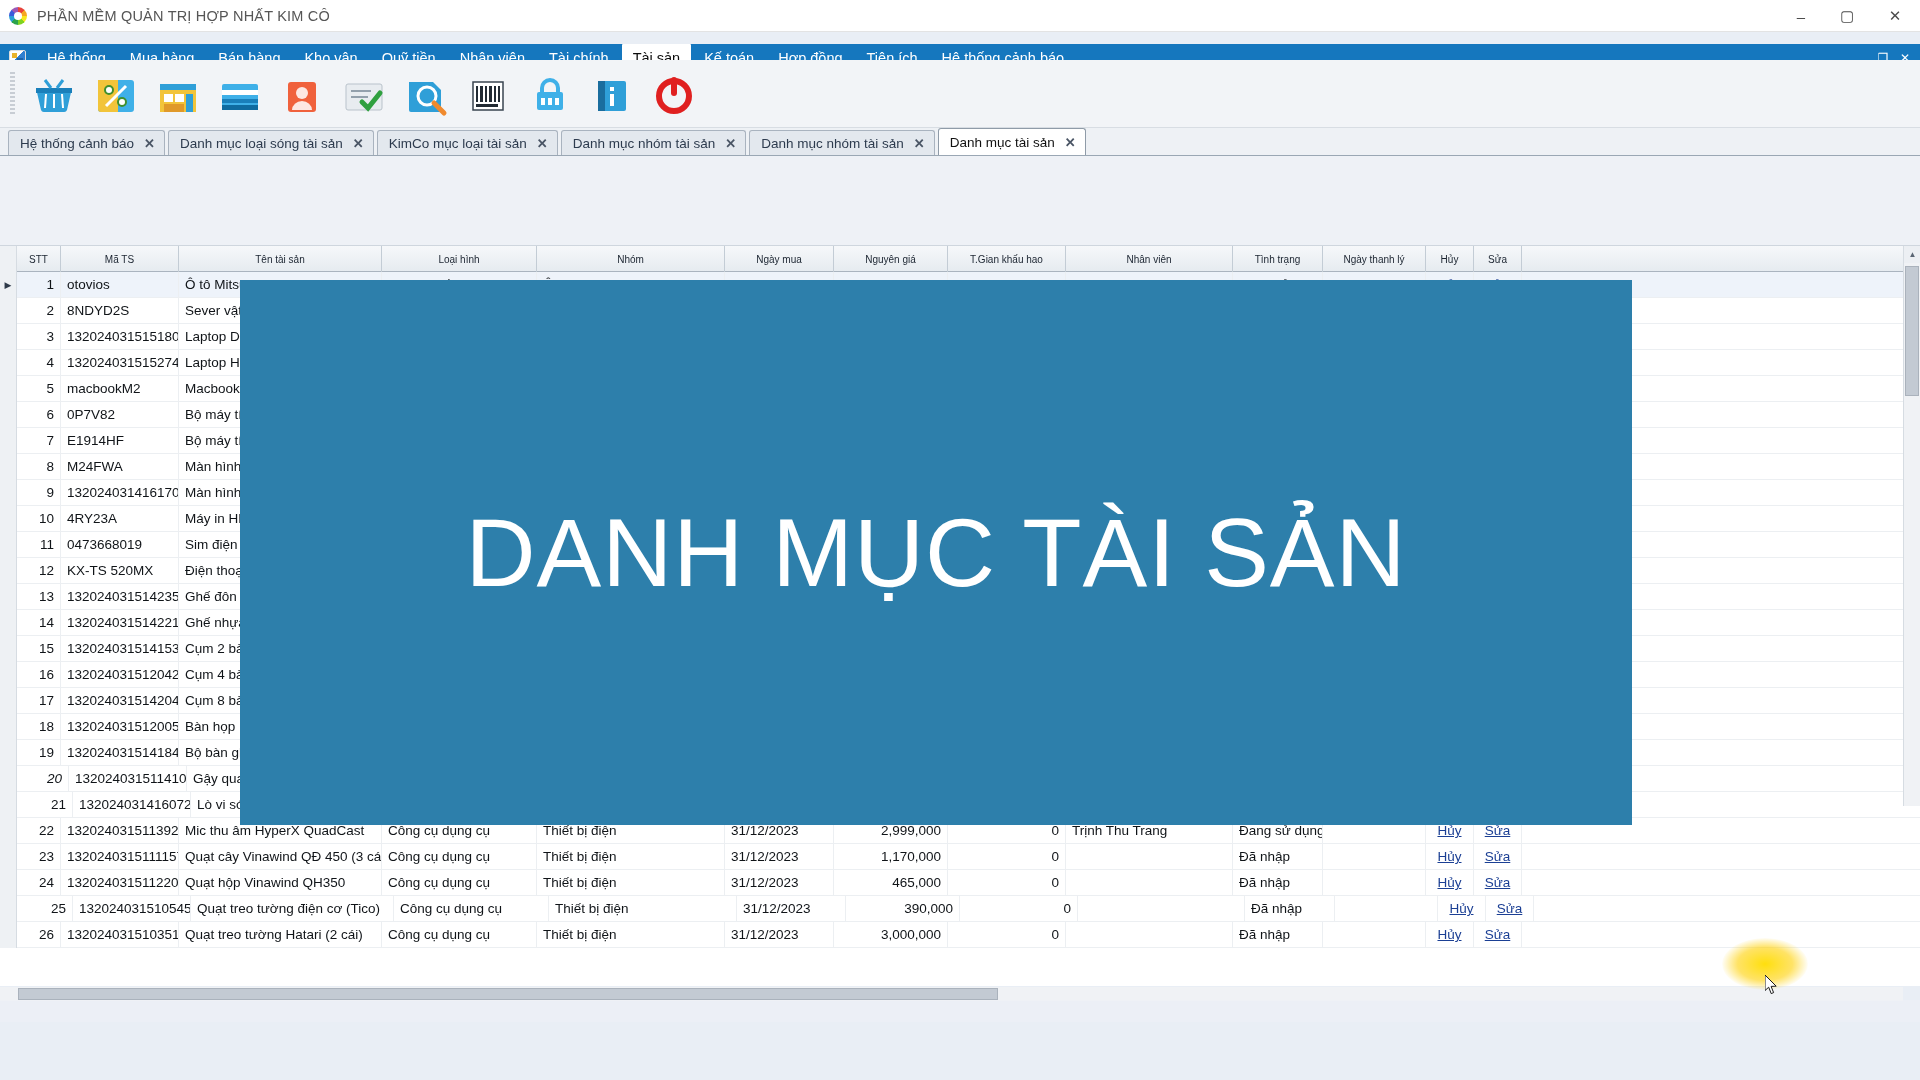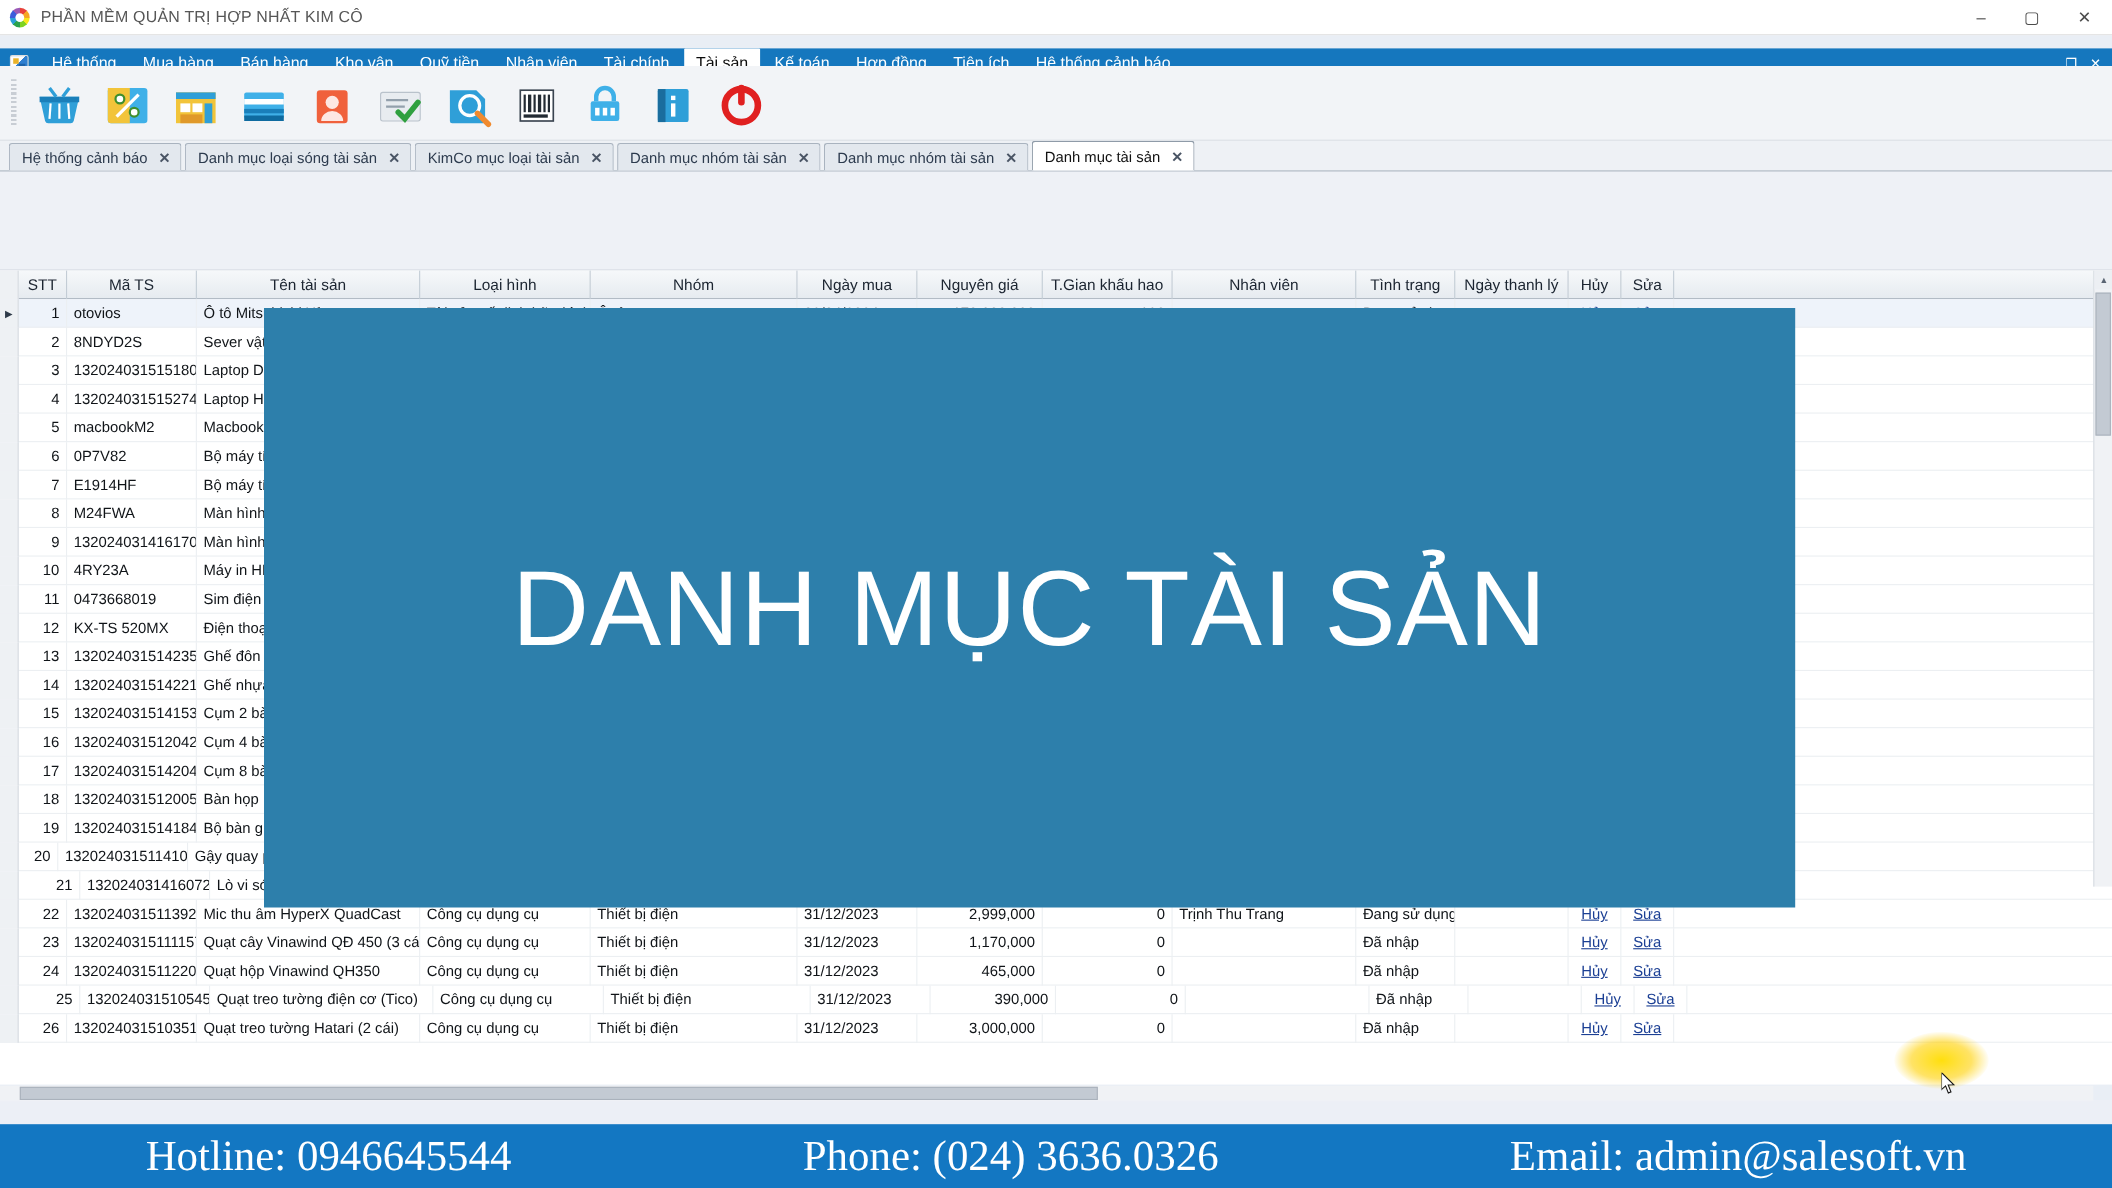--- a/index.html
+++ b/index.html
@@ -118,21 +118,21 @@
   .yt {
     position:absolute; right:6px; top:182px; width:26px; height:19px;
     background:#e8211c; border-radius:5px; display:flex; align-items:center; justify-content:center;
   }
   .yt::after{content:"";width:0;height:0;border-left:7px solid #fff;border-top:4.5px solid transparent;border-bottom:4.5px solid transparent;margin-left:2px;}
 
   
   .grid { position:absolute; left:0; top:246px; width:1920px; height:740px; background:#ffffff; }
   .ghead {
     display:flex; height:26px; background:linear-gradient(#f6f8fa,#e6ebf0);
-    border-bottom:1px solid #aab4bf; font-size:14px; color:#1b2430;
+    border-bottom:1px solid #aab4bf; font-size:10px; color:#1b2430;
   }
   .gh {
     display:flex; align-items:center; justify-content:center;
     border-right:1px solid #c3ccd5; height:26px; overflow:hidden; white-space:nowrap;
   }
   .grow {
     display:flex; height:26px; font-size:13.5px; color:#101418;
     border-bottom:1px solid #eceff2; align-items:center;
   }
   .grow.sel { background:#eef3fa; }
@@ -766,21 +766,21 @@
           <div class="gc r" style="width: 114px;">7,900,000</div>
           <div class="gc r" style="width: 118px;">0</div>
           <div class="gc" style="width: 167px;"></div>
           <div class="gc" style="width: 90px;">Đã nhập</div>
           <div class="gc" style="width: 103px;"></div>
           <div class="gc c link" style="width: 48px;">Hủy</div>
           <div class="gc c link" style="width: 48px;">Sửa</div>
         </div>
         <div class="grow">
           <div class="rowmark blank">▶</div>
-          <div class="gc r" style="width: 36px;">20</div>
+          <div class="gc r" style="width: 52px; font-style: italic;">20</div>
           <div class="gc" style="width: 118px;">1320240315114107</div>
           <div class="gc" style="width: 203px;">Gậy quay phim</div>
           <div class="gc" style="width: 155px;">Công cụ dụng cụ</div>
           <div class="gc" style="width: 188px;">Thiết bị điện</div>
           <div class="gc" style="width: 109px;">31/12/2023</div>
           <div class="gc r" style="width: 114px;">700,000</div>
           <div class="gc r" style="width: 118px;">0</div>
           <div class="gc" style="width: 167px;"></div>
           <div class="gc" style="width: 90px;">Đã nhập</div>
           <div class="gc" style="width: 103px;"></div>
@@ -895,25 +895,20 @@
     <div class="overlay-text">DANH MỤC TÀI SẢN</div>
   </div>
 
 
   <div class="hscroll">
     <div class="hs-thumb"></div>
   </div>
 
   <div class="statusbar"></div>
 
-  <div class="banner">
-    <span>Hotline: 0946645544</span>
-    <span>Phone: (024) 3636.0326</span>
-    <span>Email: admin@salesoft.vn</span>
-  </div>
 
   <div class="cursor-glow"></div>
   <div class="cursor">
     <svg width="13" height="20" viewBox="0 0 13 20">
       <path d="M0 0 L0 15.5 L3.7 12.2 L6.2 18.6 L8.6 17.6 L6.1 11.4 L11.2 11.2 Z" fill="#ffffff" stroke="#1a1a1a" stroke-width="1"></path>
     </svg>
   </div>
 
 </div>
 

